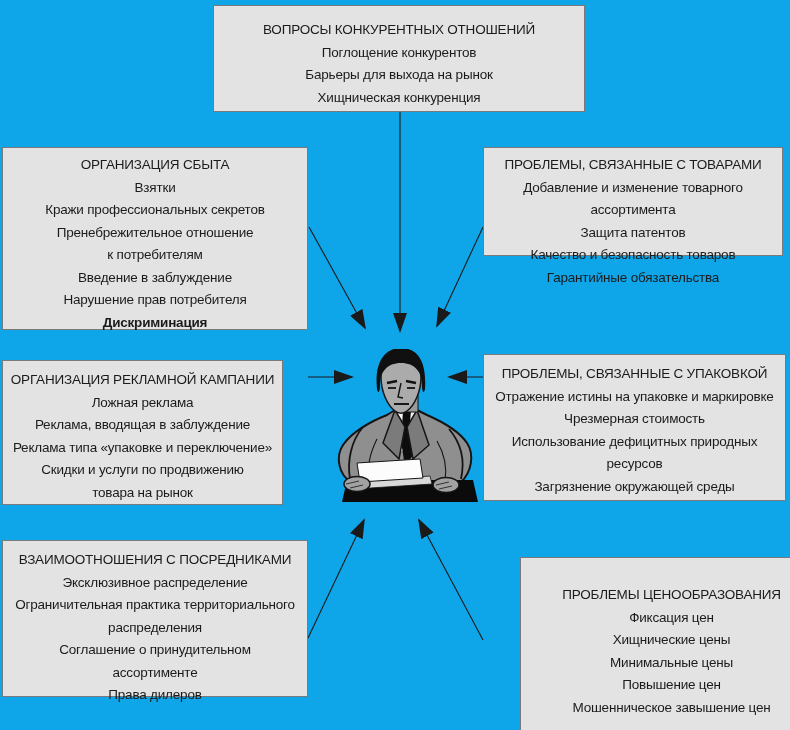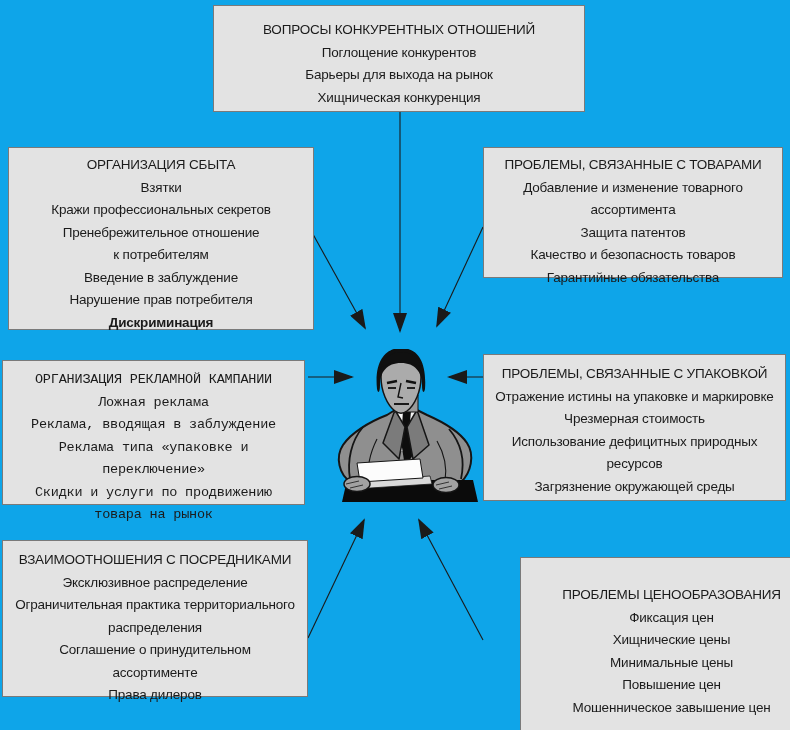--- a/index.html
+++ b/index.html
@@ -10,23 +10,23 @@
   .box{
     position:absolute;background:#e3e3e3;border:1px solid #7a7a7a;
     box-sizing:border-box;text-align:center;
     font-size:13.5px;line-height:22.5px;letter-spacing:-0.2px;
     padding:6px 5px 4px 5px;
   }
   .box .title{white-space:pre-line;}
   .box .item{white-space:pre-line;}
   .box .item-bold{font-weight:bold;}
   .b-competition{left:213px;top:5px;width:372px;height:107px;padding-top:13px;}
-  .b-sales{left:8px;top:147px;width:306px;height:183px;}
-  .b-products{left:483px;top:147px;width:300px;height:131px;}
-  .b-advertising{left:2px;top:360px;width:303px;height:145px;padding-top:8px;font-family:Liberation Mono, monospace;}
+  .b-sales{left:2px;top:147px;width:306px;height:183px;}
+  .b-products{left:483px;top:147px;width:300px;height:109px;}
+  .b-advertising{left:2px;top:360px;width:281px;height:145px;padding-top:8px;}
   .b-packaging{left:483px;top:354px;width:303px;height:147px;padding-top:8px;}
   .b-intermediaries{left:2px;top:540px;width:306px;height:157px;padding-top:8px;}
   .b-pricing{left:483px;top:557px;width:303px;height:215px;padding-top:26px;margin-left:37px;}
   .arrows,.figure{position:absolute;pointer-events:none;}
   .arrows{left:0;top:0;}
   .figure{left:333px;top:349px;}
 </style>
 </head>
 <body>
 

